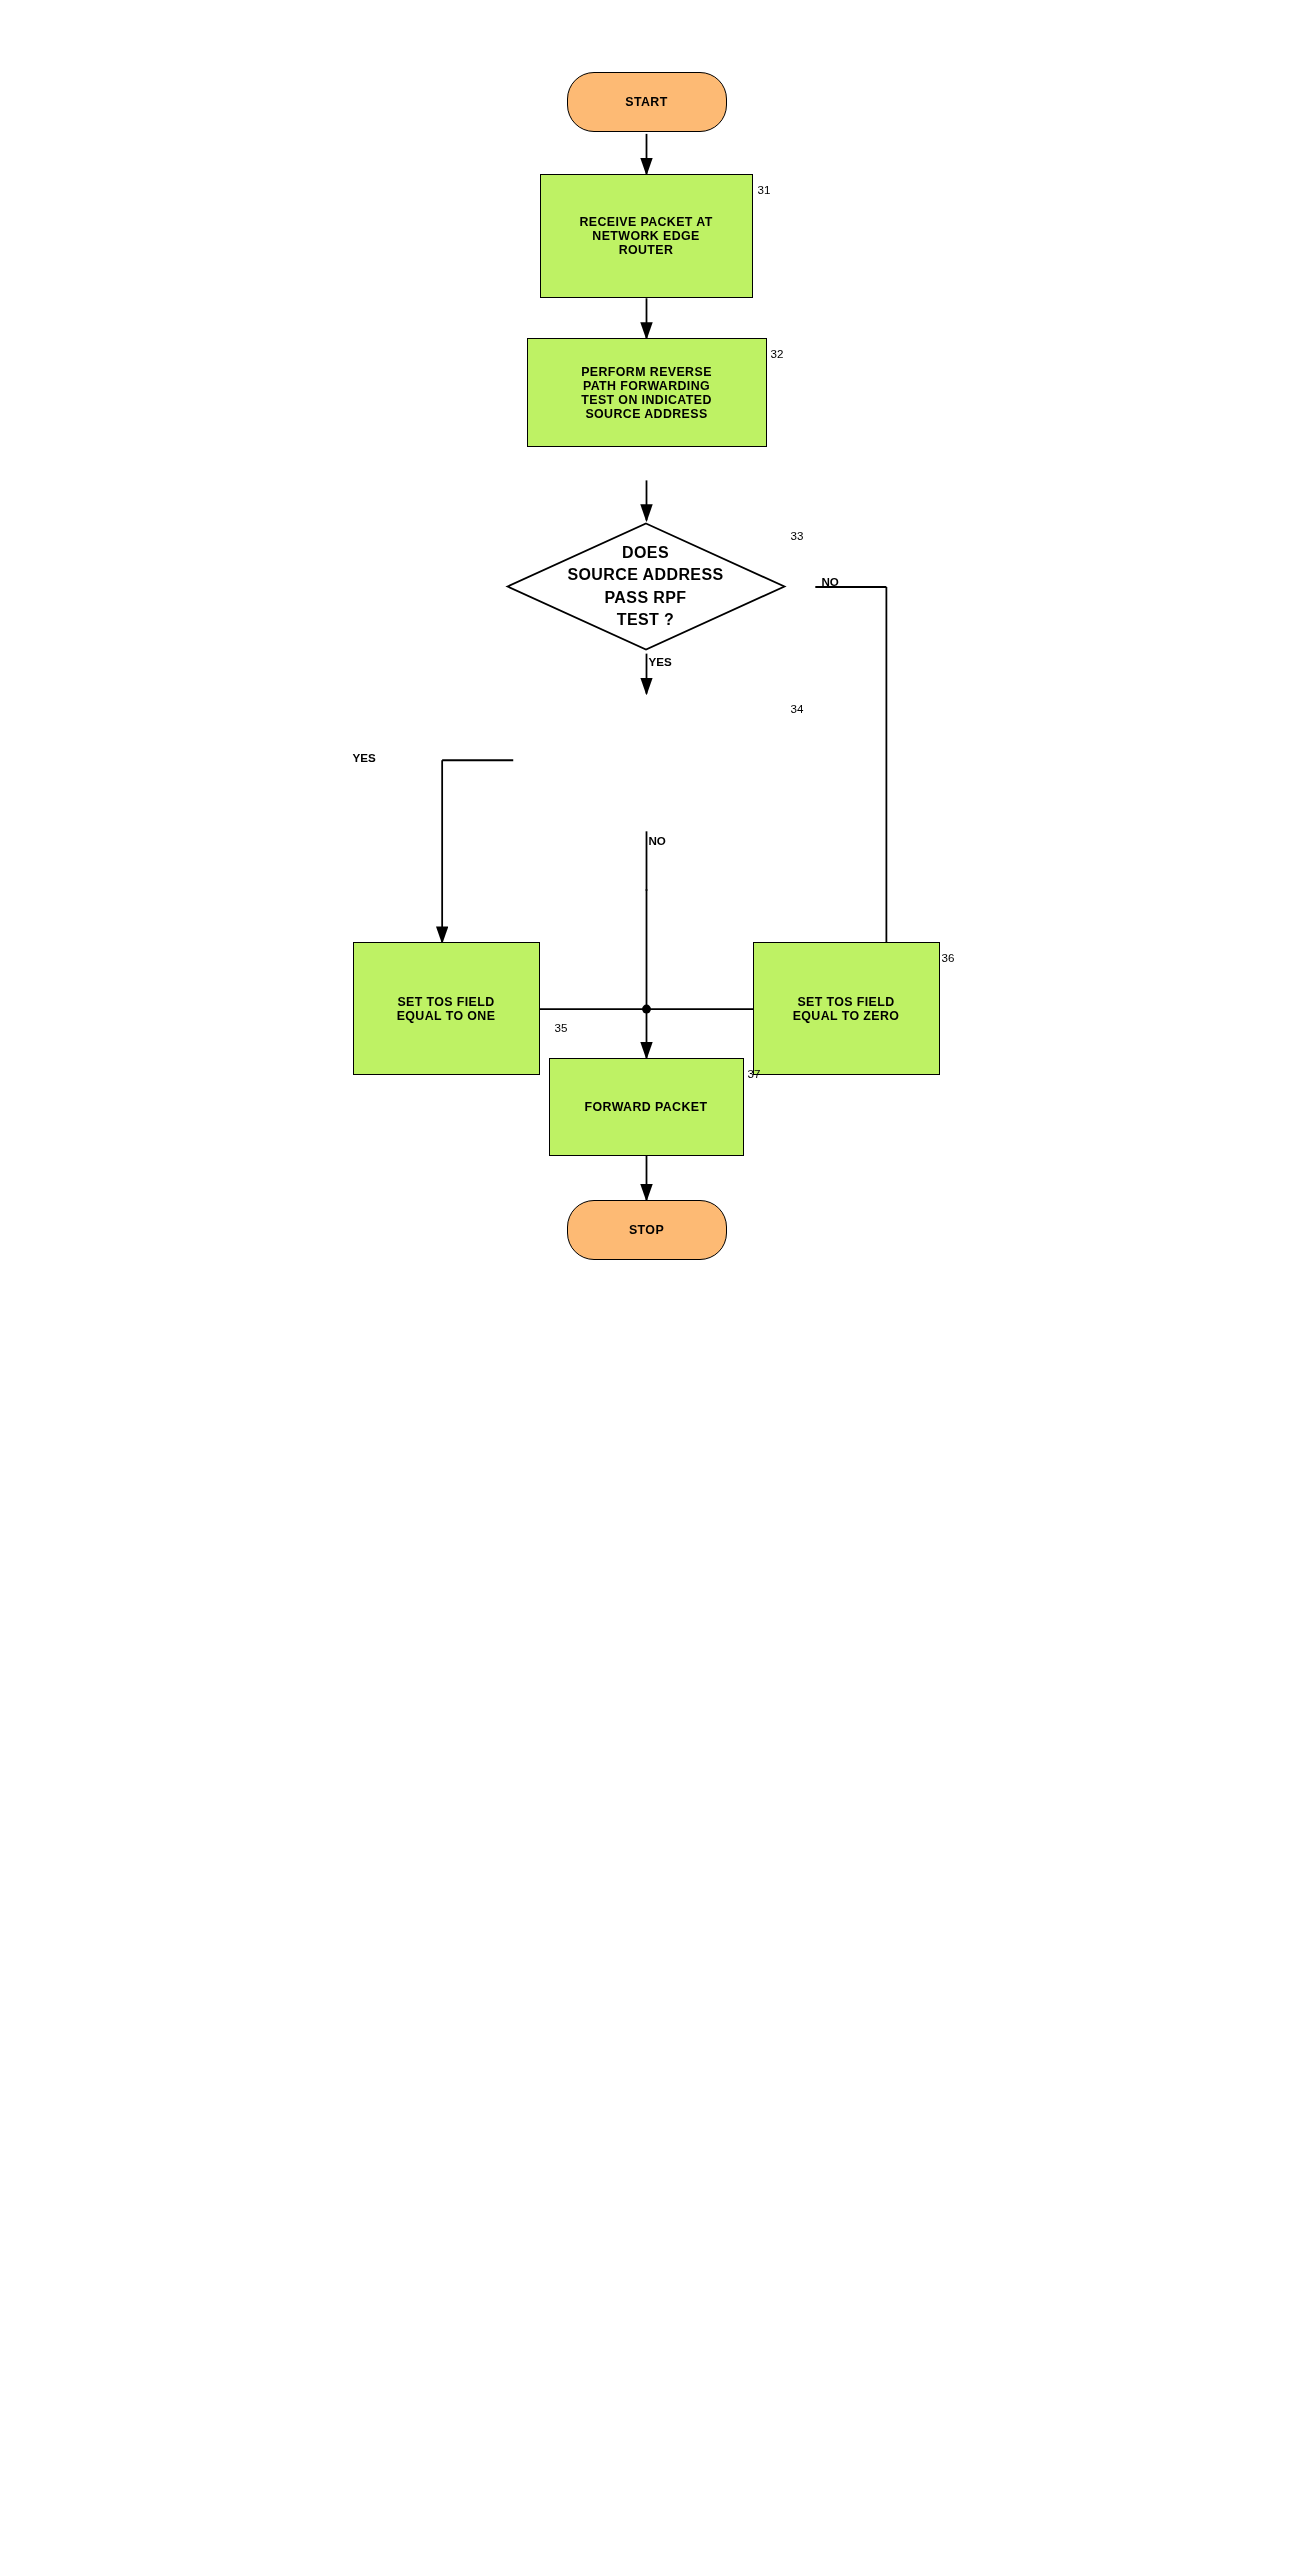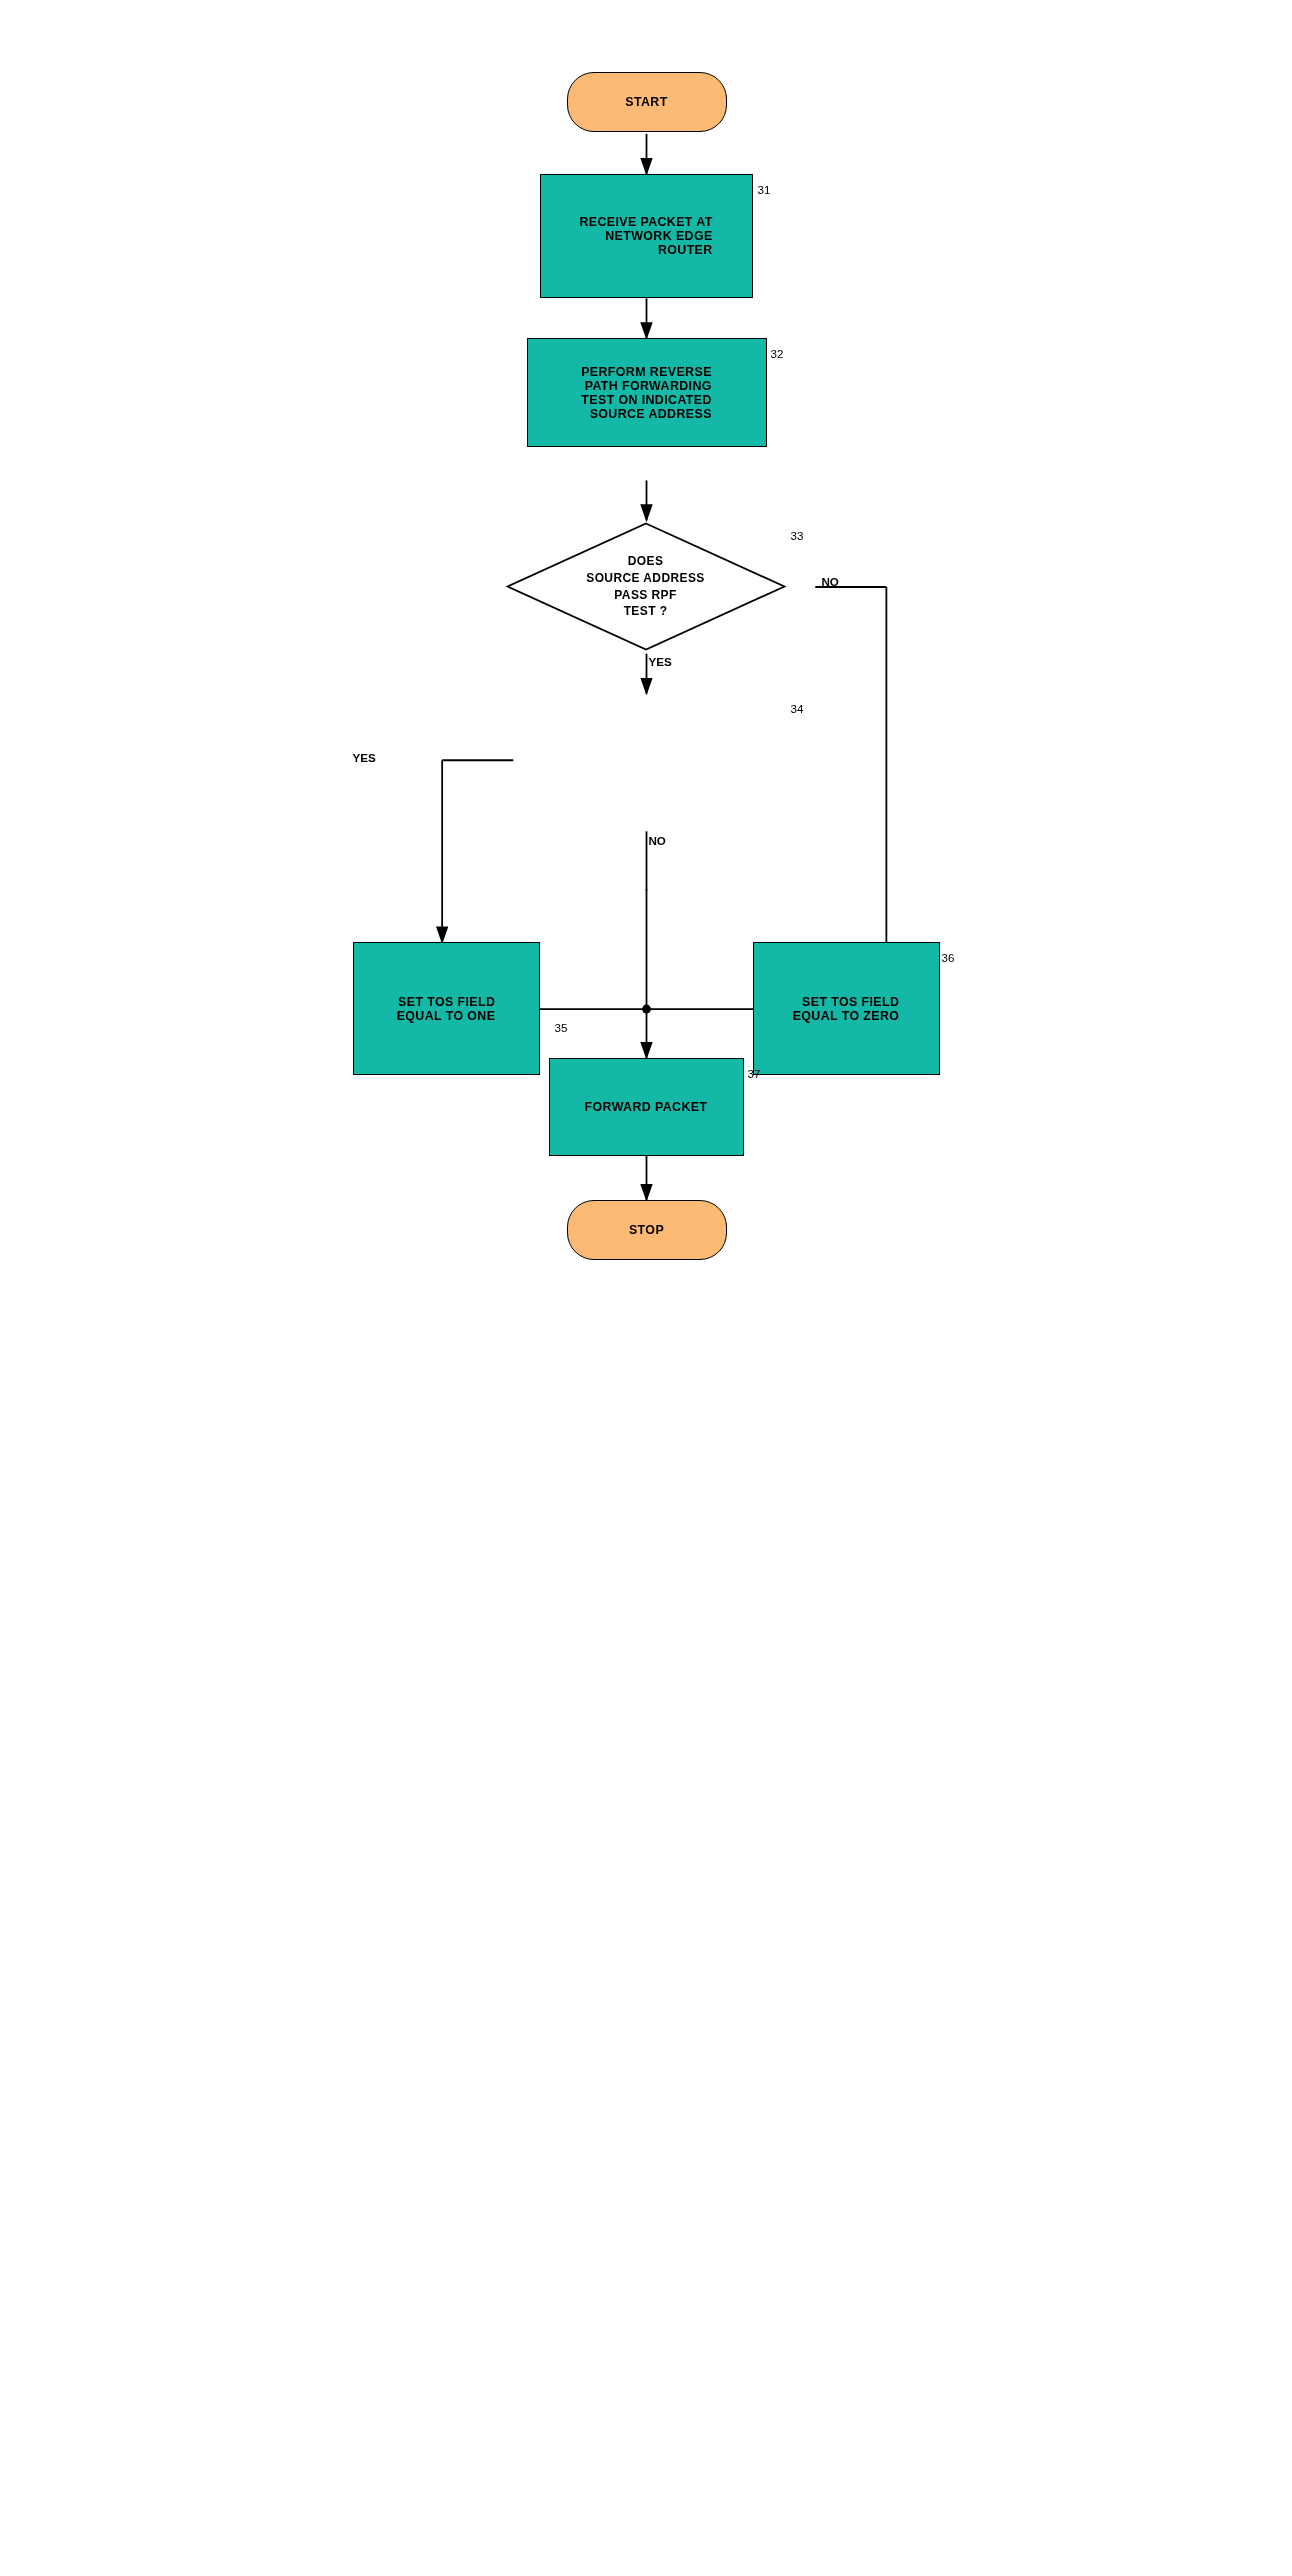--- a/index.html
+++ b/index.html
@@ -34,22 +34,21 @@
     }
 
     .rounded-rect {
       border: 1.8px solid #000;
       border-radius: 27px;
       background: #fdba74;
     }
 
     .rectangle {
       border: 1.8px solid #000;
-      background: #14b8a6;
-      text-align: right;
+      background: #bef264;
     }
 
     .diamond-wrapper {
       position: absolute;
       display: flex;
       align-items: center;
       justify-content: center;
     }
 
     .diamond {
@@ -66,21 +65,21 @@
       top: 0; left: 0;
       width: 100%;
       height: 100%;
     }
 
     .diamond-text {
       position: relative;
       z-index: 1;
       text-align: center;
       font-family: Arial, sans-serif;
-      font-size: 12px;
+      font-size: 16px;
       font-weight: bold;
       letter-spacing: 0.4px;
       line-height: 1.4;
     }
 
     .label {
       position: absolute;
       font-family: Arial, sans-serif;
       font-size: 11.6px;
       font-weight: bold;

